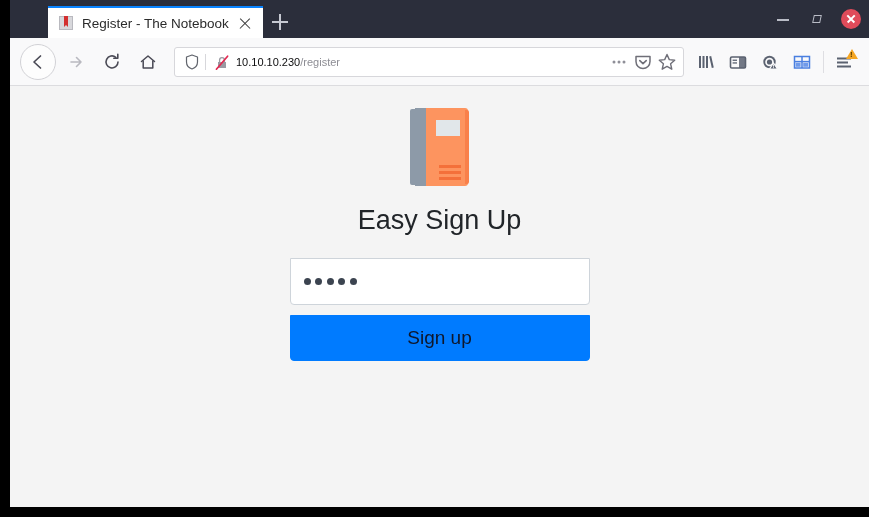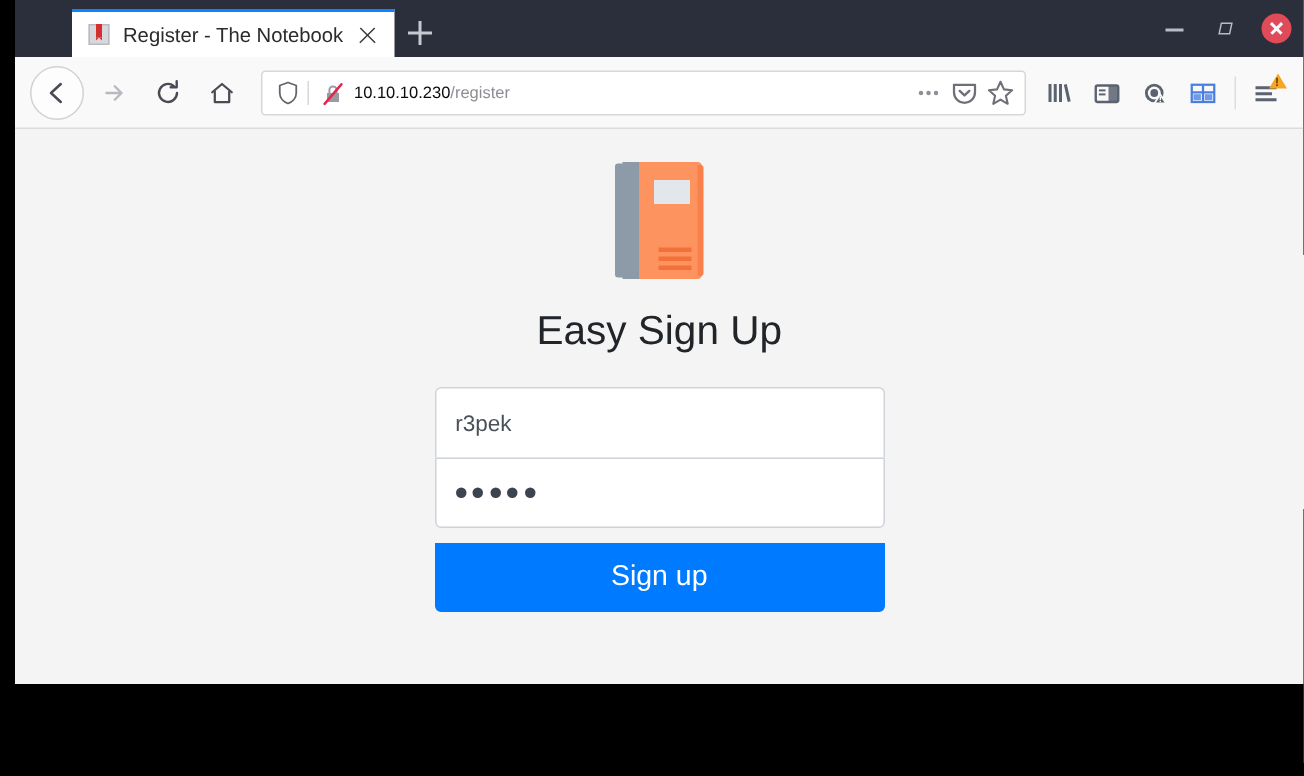--- a/index.html
+++ b/index.html
@@ -20,21 +20,21 @@
     height: 517px;
     background: #000000;
   }
 
   
   #browser {
     position: absolute;
     left: 10px;
     top: 0px;
     width: 859px;
-    height: 456px;
+    height: 507px;
     background: #f4f4f4;
     overflow: hidden;
   }
 
   
   .tabstrip {
     position: relative;
     height: 38px;
     background: #2b2e3b;
     display: flex;
@@ -356,21 +356,21 @@
     border-radius: 50%;
     background: #3c4450;
   }
 
   .signup-btn {
     width: 300px;
     height: 46px;
     background: #007bff;
     border: 1px solid #007bff;
     border-radius: 0 0 4px 4px;
-    color: #ffffff;
+    color: #0f172a;
     font-size: 19px;
     font-family: "Liberation Sans", sans-serif;
     cursor: pointer;
     display: block;
     line-height: 44px;
     padding: 0;
     text-align: center;
   }
 </style>
 </head>
@@ -529,21 +529,20 @@
           <span class="label"></span>
           <span class="ln ln1"></span>
           <span class="ln ln2"></span>
           <span class="ln ln3"></span>
         </div>
 
         <h1 class="title">Easy Sign Up</h1>
 
         <form class="field-group">
 
-          <input class="field top" type="text" value="r3pek" style="">
 
           <div class="field bottom">
             <span class="pw-dots">
               <i></i>
                 <i></i>
                 <i></i>
                 <i></i>
                 <i></i>
             </span>
           </div>

